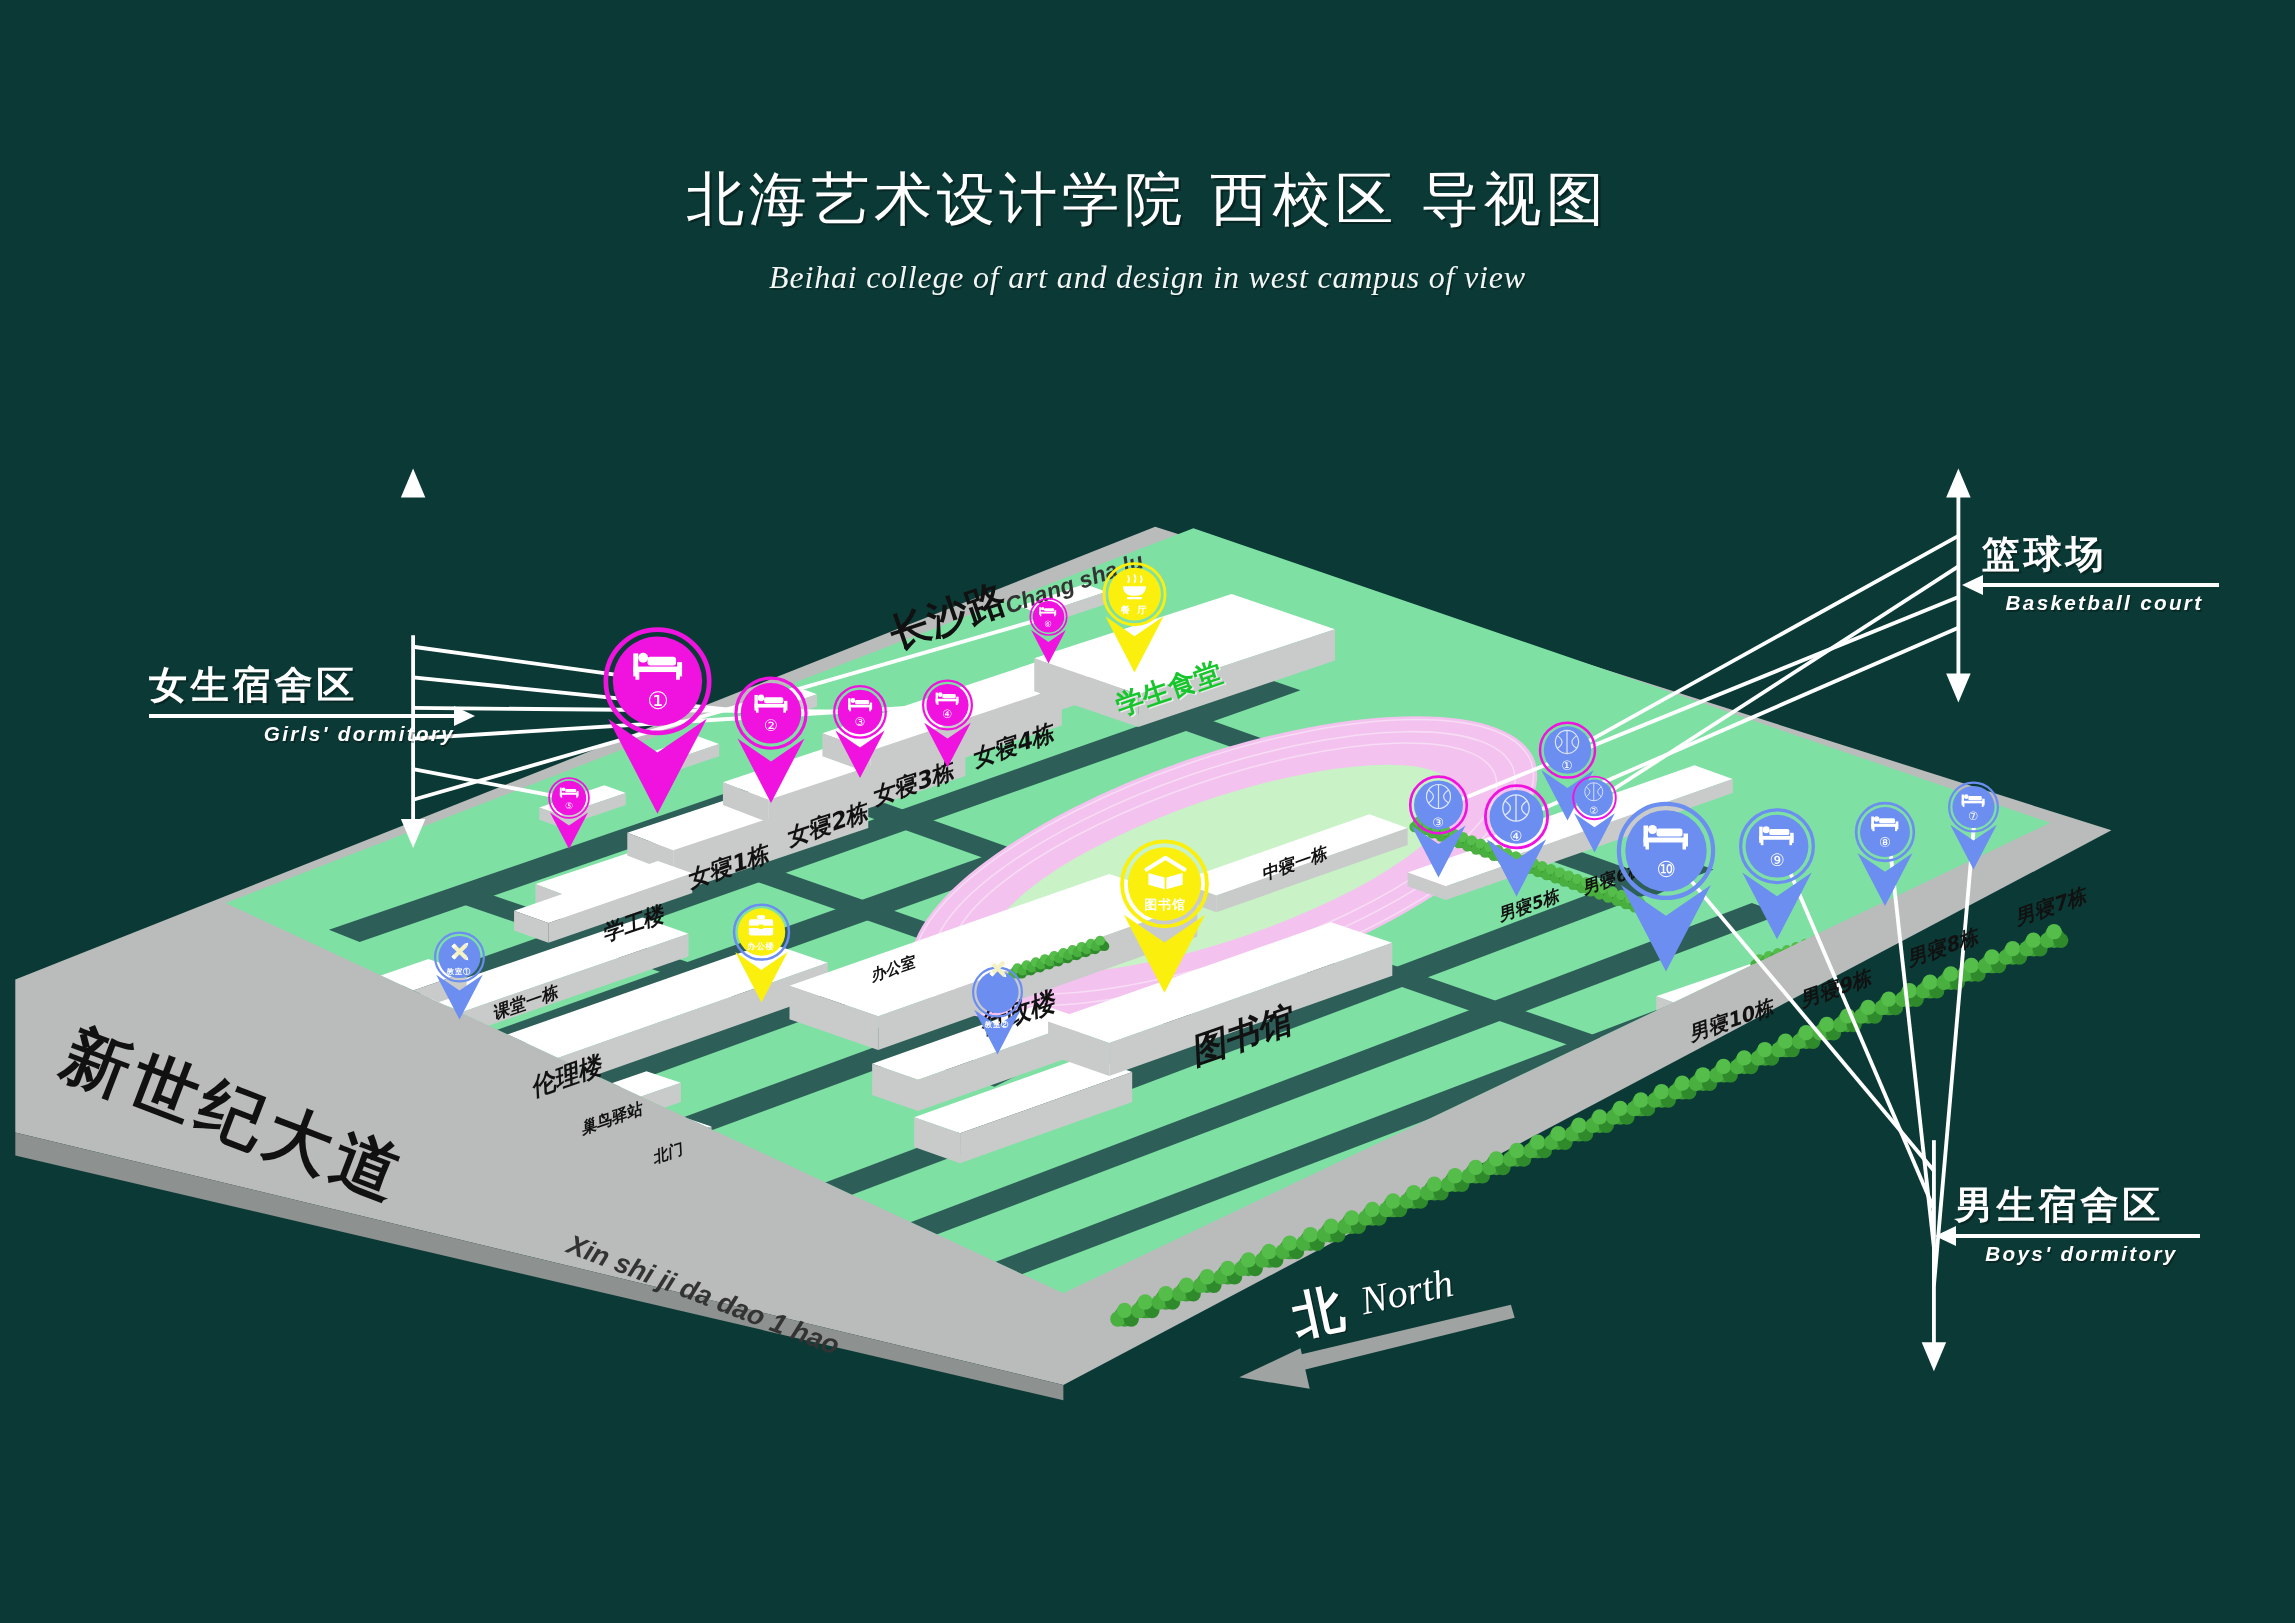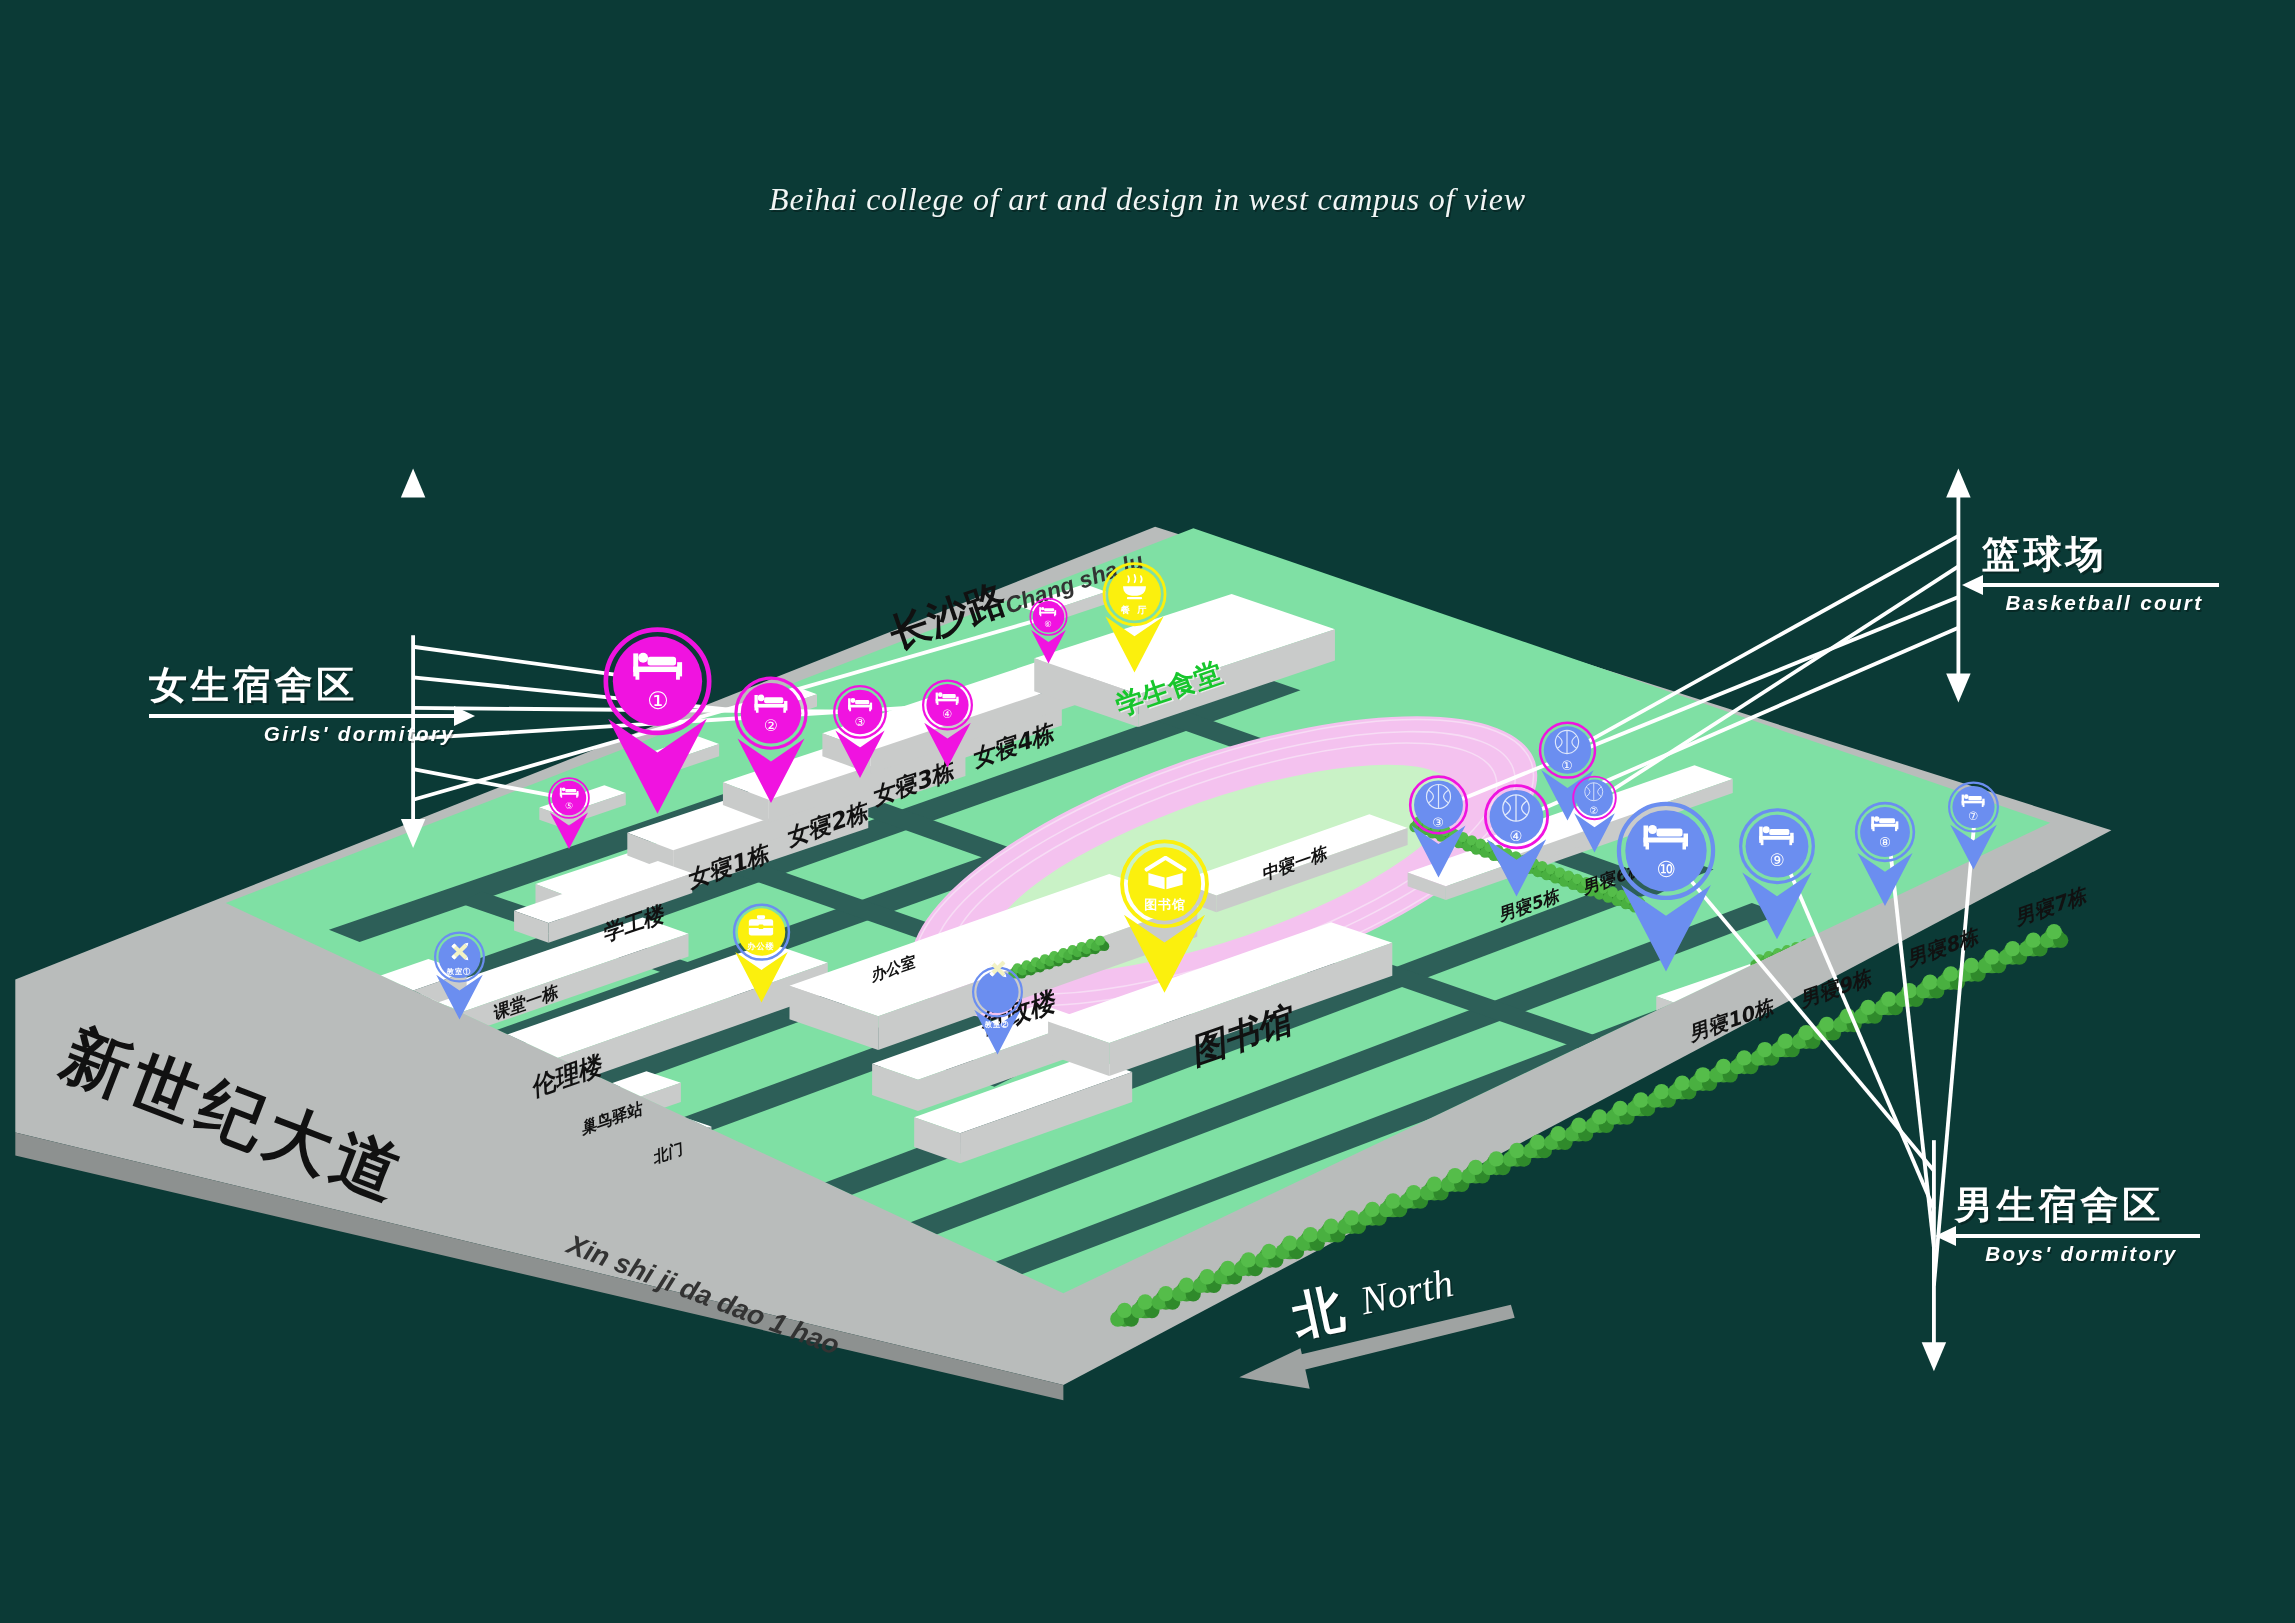--- a/index.html
+++ b/index.html
@@ -852,20 +852,21 @@
       <path d="M2560,630 L2560,640"></path>
     </g>
 
     <g fill="#9fa3a2">
       <polygon points="1975,1705 1700,1770 1705,1790 1980,1722"></polygon>
       <polygon points="1700,1762 1620,1800 1712,1815"></polygon>
     </g>
   </svg>
 
   <div class="title-wrap">
+    <div class="title-cn">北海艺术设计学院 西校区 导视图</div>
     <div class="title-en">Beihai college of art and design in west campus of view</div>
   </div>
 
   <div class="callout c-girls">
     <div class="cn">女生宿舍区</div>
     <div class="rule"></div>
     <div class="en">Girls' dormitory</div>
   </div>
 
   <div class="callout c-basket">

